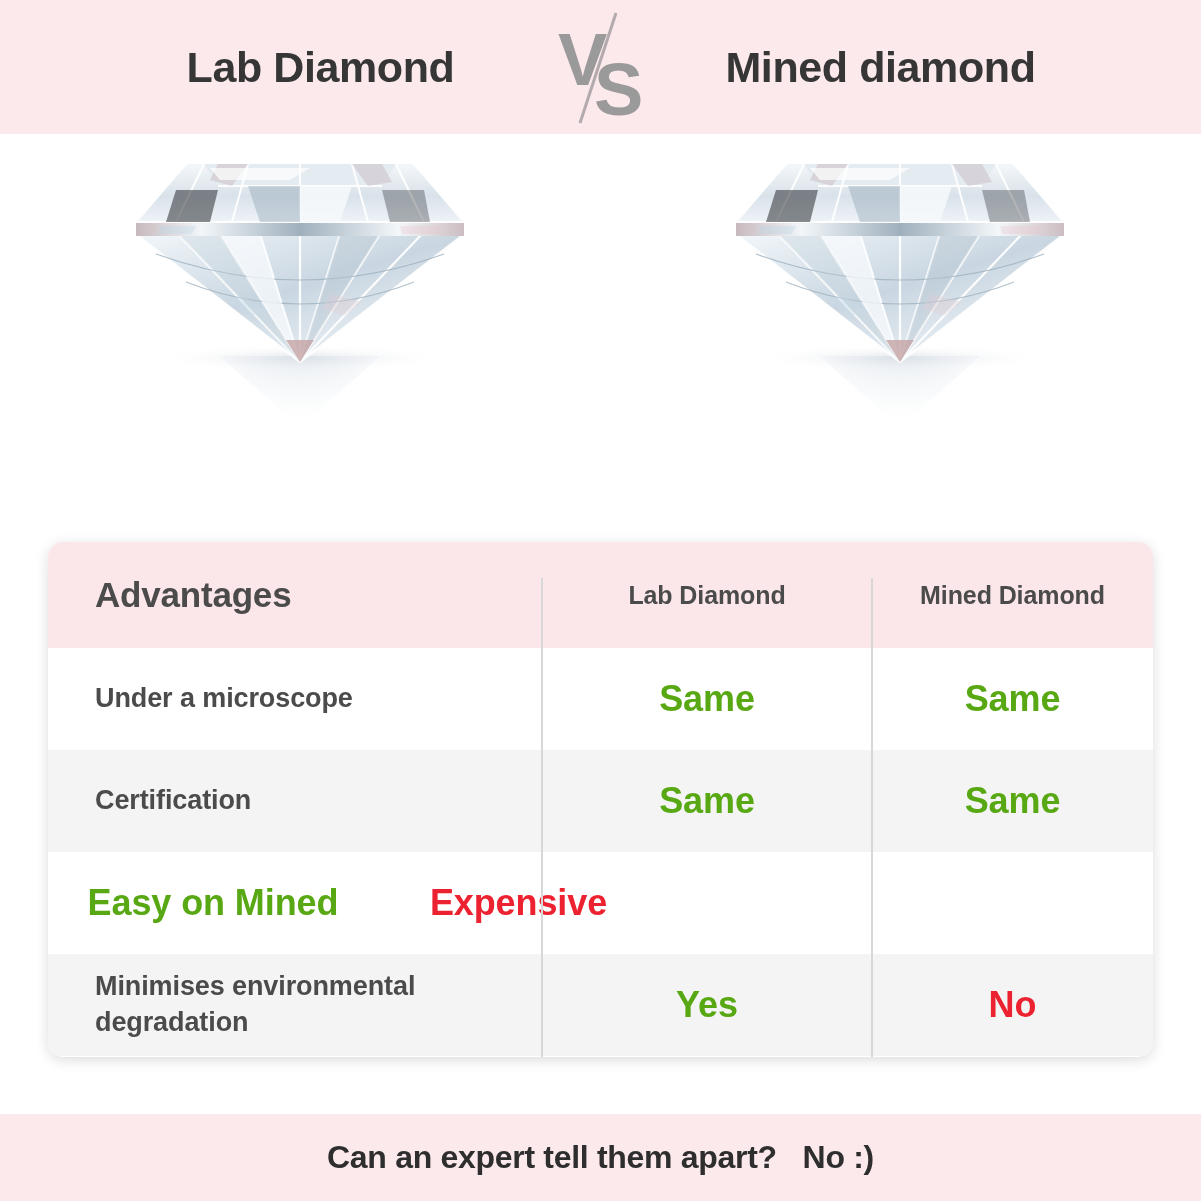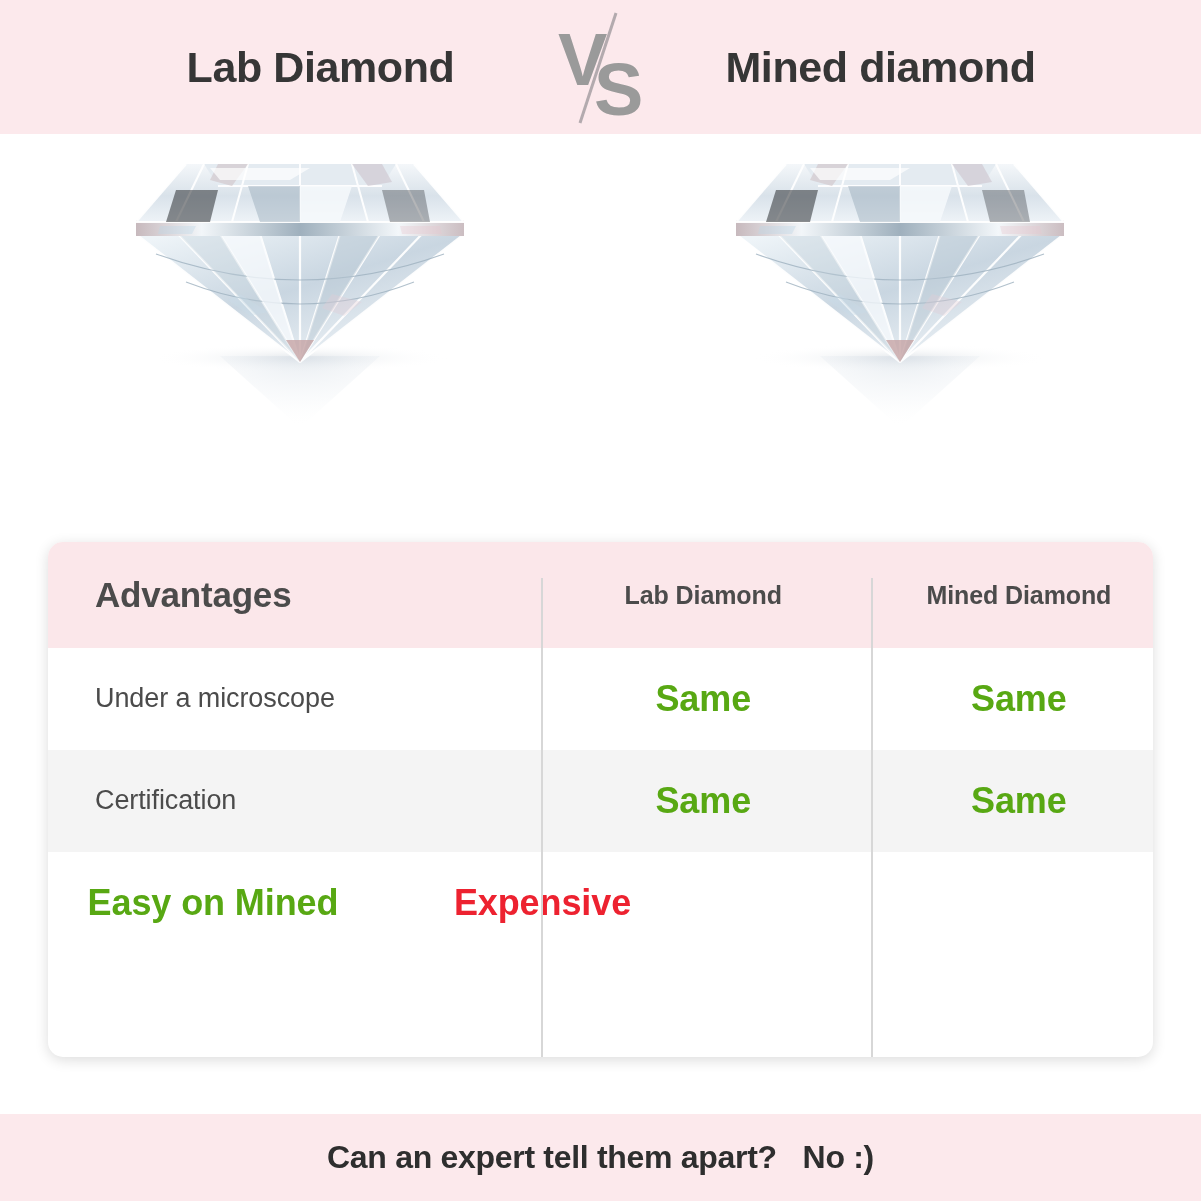--- a/index.html
+++ b/index.html
@@ -76,23 +76,22 @@
     border-radius: 15px;
     box-shadow: 0 3px 14px rgba(0,0,0,0.14);
     overflow: hidden;
   }
 
   .trow {
     position: relative;
     display: flex;
     align-items: center;
     box-sizing: border-box;
-    gap: 24px;
-  }
-  .trow .c-feature { width: 494px; box-sizing: border-box; padding-left: 47px; }
+  }
+  .trow .c-feature { width: 494px; box-sizing: border-box; padding-left: 47px; font-weight: bold; }
   .trow .c-lab     { width: 330px; box-sizing: border-box; text-align: center; }
   .trow .c-mined   { width: 281px; box-sizing: border-box; text-align: center; }
 
   
   .thead {
     height: 106px;
     background: #fbe7ea;
   }
   .thead .c-feature {
     font-size: 35px;
@@ -372,20 +371,25 @@
     <div class="c-feature">Certification</div>
     <div class="c-lab val-good">Same</div>
     <div class="c-mined val-good">Same</div>
   </div>
 
   <div class="trow tbody-row plain">
     <div class="c-lab val-good">Easy on Mined</div>
     <div class="c-mined val-bad">Expensive</div>
   </div>
 
+  <div class="trow tbody-row alt tall">
+    <div class="c-feature">Minimises environmental degradation</div>
+    <div class="c-lab val-good">Yes</div>
+    <div class="c-mined val-bad">No</div>
+  </div>
 
   <div class="divider div-a"></div>
   <div class="divider div-b"></div>
 </div>
 
 <div class="footer-band">
   <div class="footer-text">Can an expert tell them apart?   No :)</div>
 </div>
 
 </body></html>

